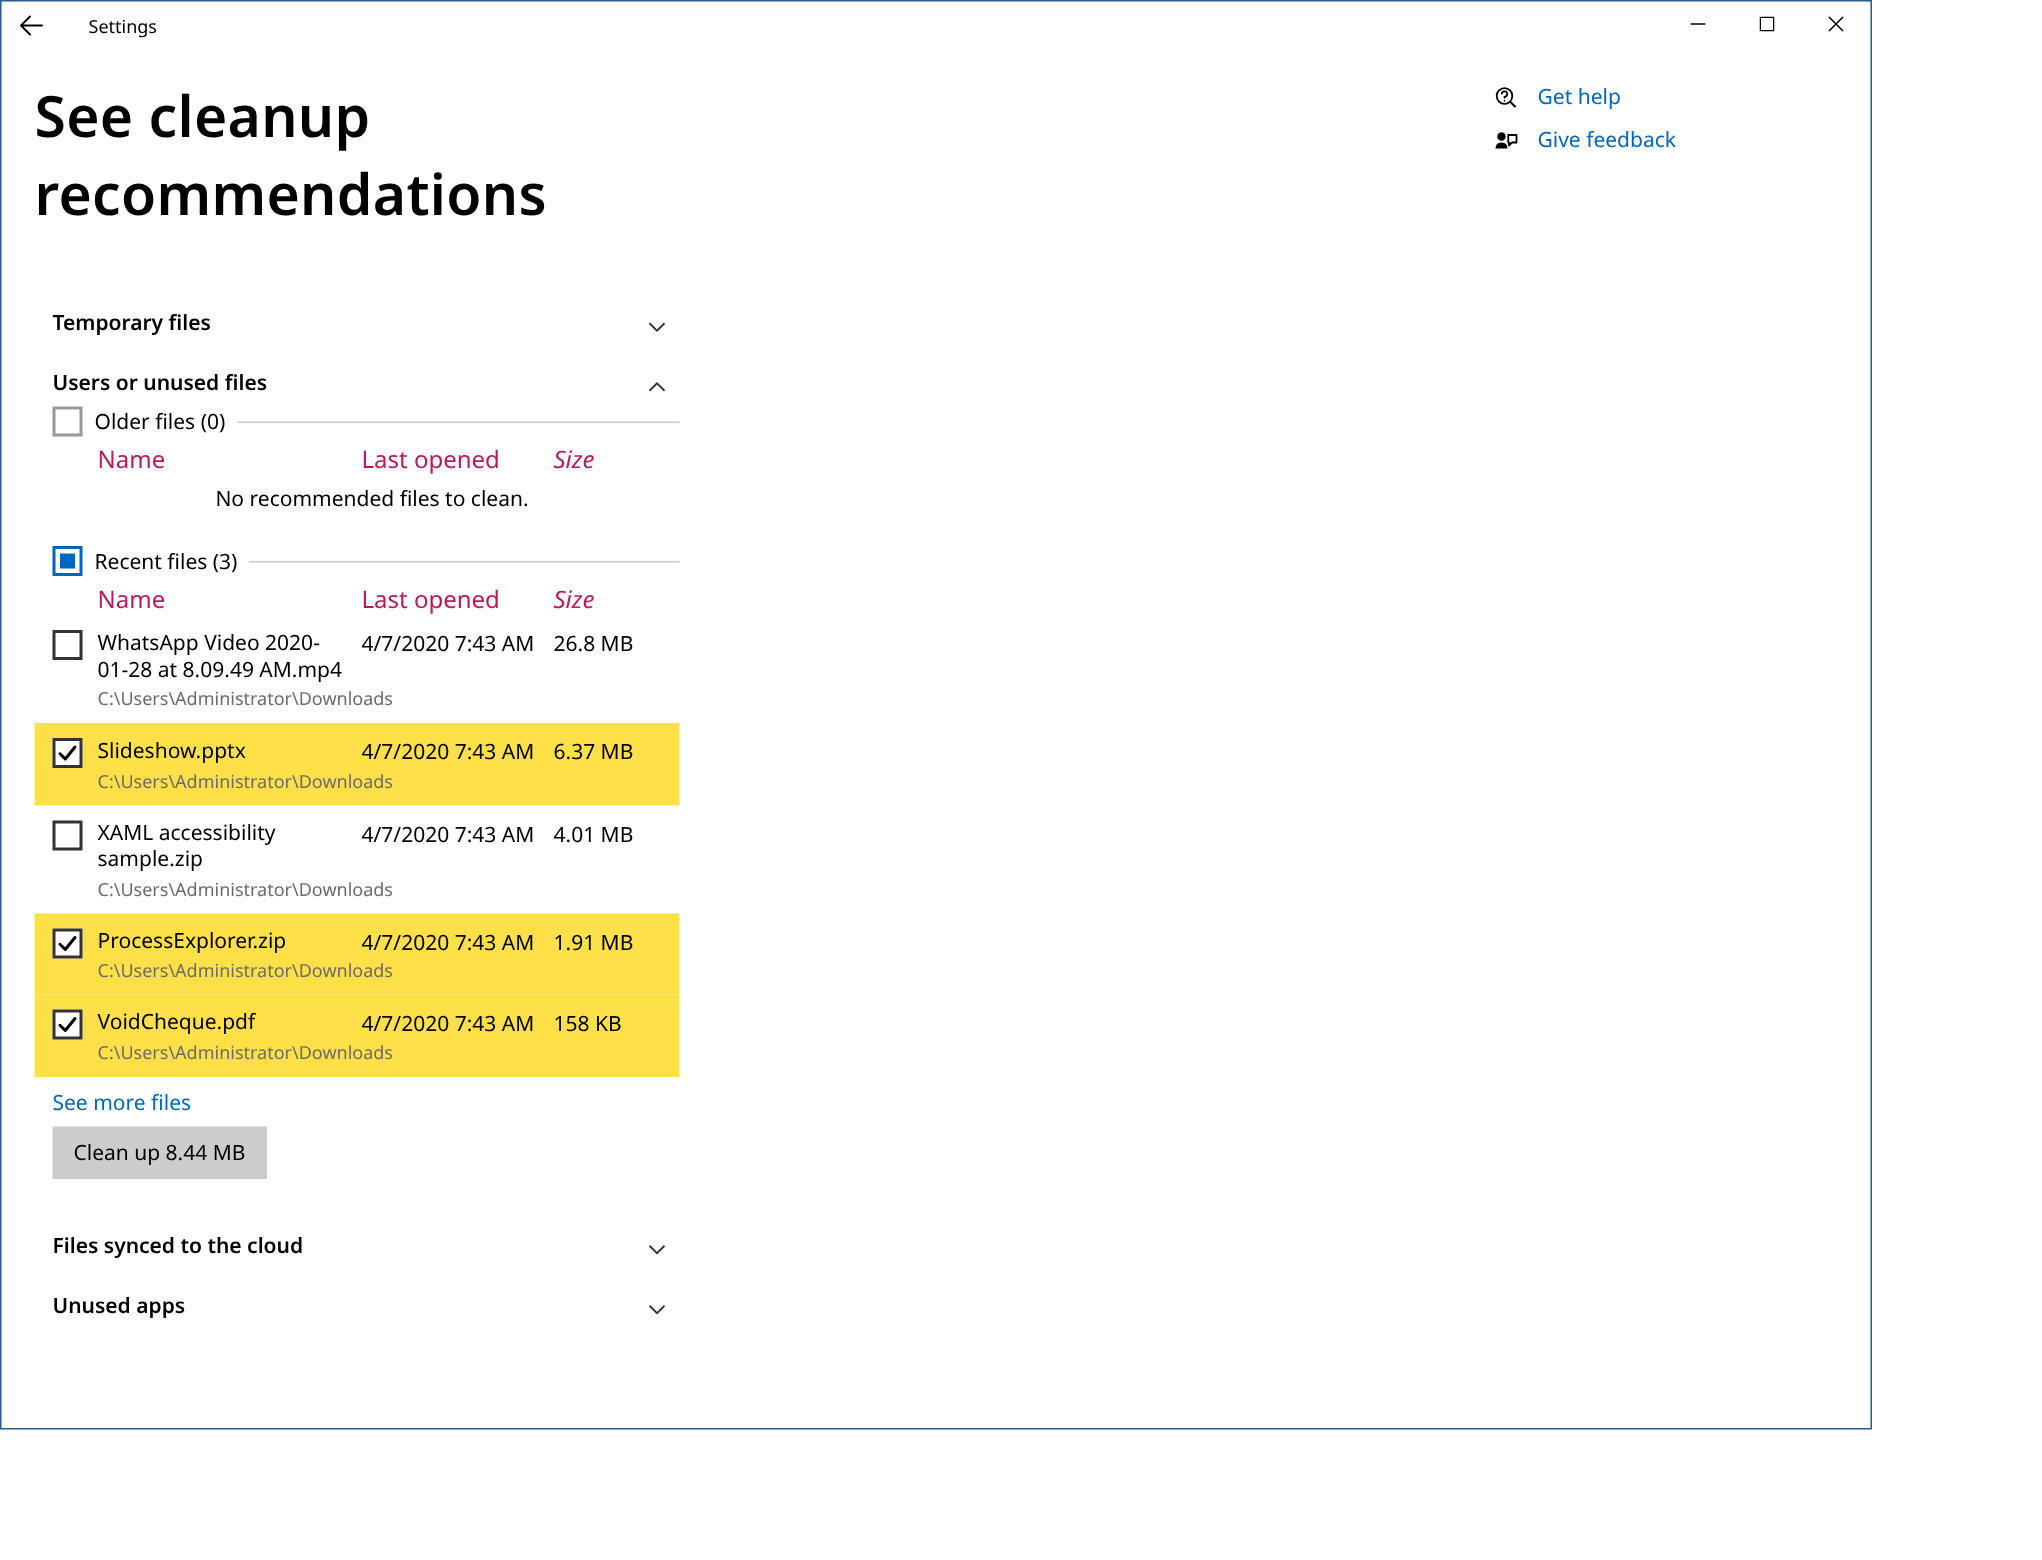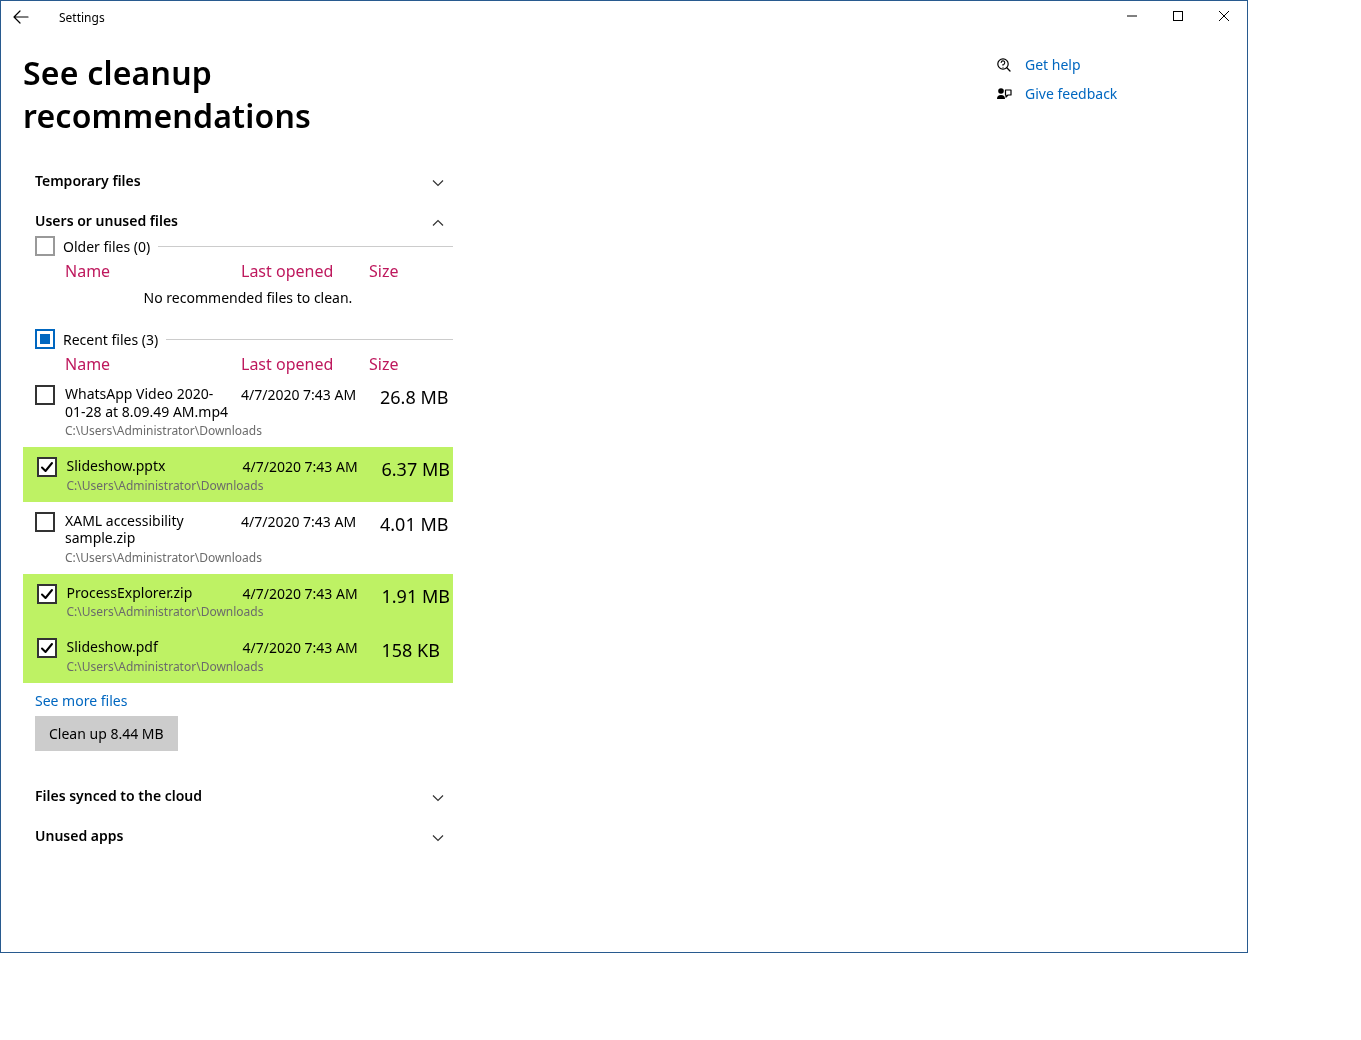--- a/index.html
+++ b/index.html
@@ -46,23 +46,23 @@
     cursor: pointer;
   }
   .content {
     display: flex;
     padding: 18px 22px 0 22px;
   }
   .main-col {
     width: 430px;
   }
   .page-title {
-    font-size: 32px;
+    font-size: 38px;
     font-weight: 600;
-    margin-bottom: 13px;
+    margin-bottom: 30px;
     letter-spacing: 0.2px;
   }
   .section-header {
     display: flex;
     align-items: flex-end;
     justify-content: space-between;
     height: 40px;
     cursor: pointer;
     padding-left: 12px;
     padding-right: 8px;
@@ -120,43 +120,43 @@
   }
   .col-headers {
     display: flex;
     margin-top: 4px;
     color: #be185d;
     font-size: 16px;
     padding-left: 42px;
   }
   .col-name { width: 176px; }
   .col-last { width: 128px; }
-  .col-size { width: 60px; }
+  .col-size { width: 60px; font-style: italic; }
   .no-files {
     font-size: 14px;
     margin: 6px 0 16px 20px;
     text-align: center;
   }
   .file-row {
     display: flex;
     align-items: flex-start;
     padding: 10px 0 8px 12px;
   }
-  .file-row.selected { background: #bef264; justify-content: center; }
+  .file-row.selected { background: #fde047; }
   .file-row .checkbox { margin-top: 0; }
   .file-text {
     margin-left: 10px;
     display: flex;
     align-items: flex-start;
   }
   .file-namecol { width: 176px; padding-right: 12px; }
   .file-namecol .nm { font-size: 14px; line-height: 1.25; }
   .file-namecol .pth { font-size: 12px; color: #6b6b6b; margin-top: 2px; }
   .file-lastcol { width: 128px; font-size: 14px; }
-  .file-sizecol { width: 70px; font-size: 18px; margin-left: 11px; }
+  .file-sizecol { width: 70px; font-size: 14px; }
   .link {
     color: #0067c0;
     font-size: 14px;
     cursor: pointer;
     margin: 8px 0 6px 12px;
     display: inline-block;
   }
   .cleanup-btn {
     background: #ccc;
     border: none;
@@ -320,21 +320,21 @@
           </div>
         </div>
         <div class="file-row selected">
           <span class="checkbox checked">
             <svg width="14" height="14" viewBox="0 0 14 14">
               <path d="M2 7.5 L5.5 11 L12 3" stroke="#000" stroke-width="2" fill="none" stroke-linecap="round" stroke-linejoin="round"></path>
             </svg>
           </span>
           <div class="file-text">
             <div class="file-namecol">
-              <div class="nm">Slideshow.pdf</div>
+              <div class="nm">VoidCheque.pdf</div>
               <div class="pth">C:\Users\Administrator\Downloads</div>
             </div>
             <div class="file-lastcol">4/7/2020 7:43 AM</div>
             <div class="file-sizecol">158 KB</div>
           </div>
         </div>
       </div>
 
     <a class="link">See more files</a>
     <div><button class="cleanup-btn">Clean up 8.44 MB</button></div>

